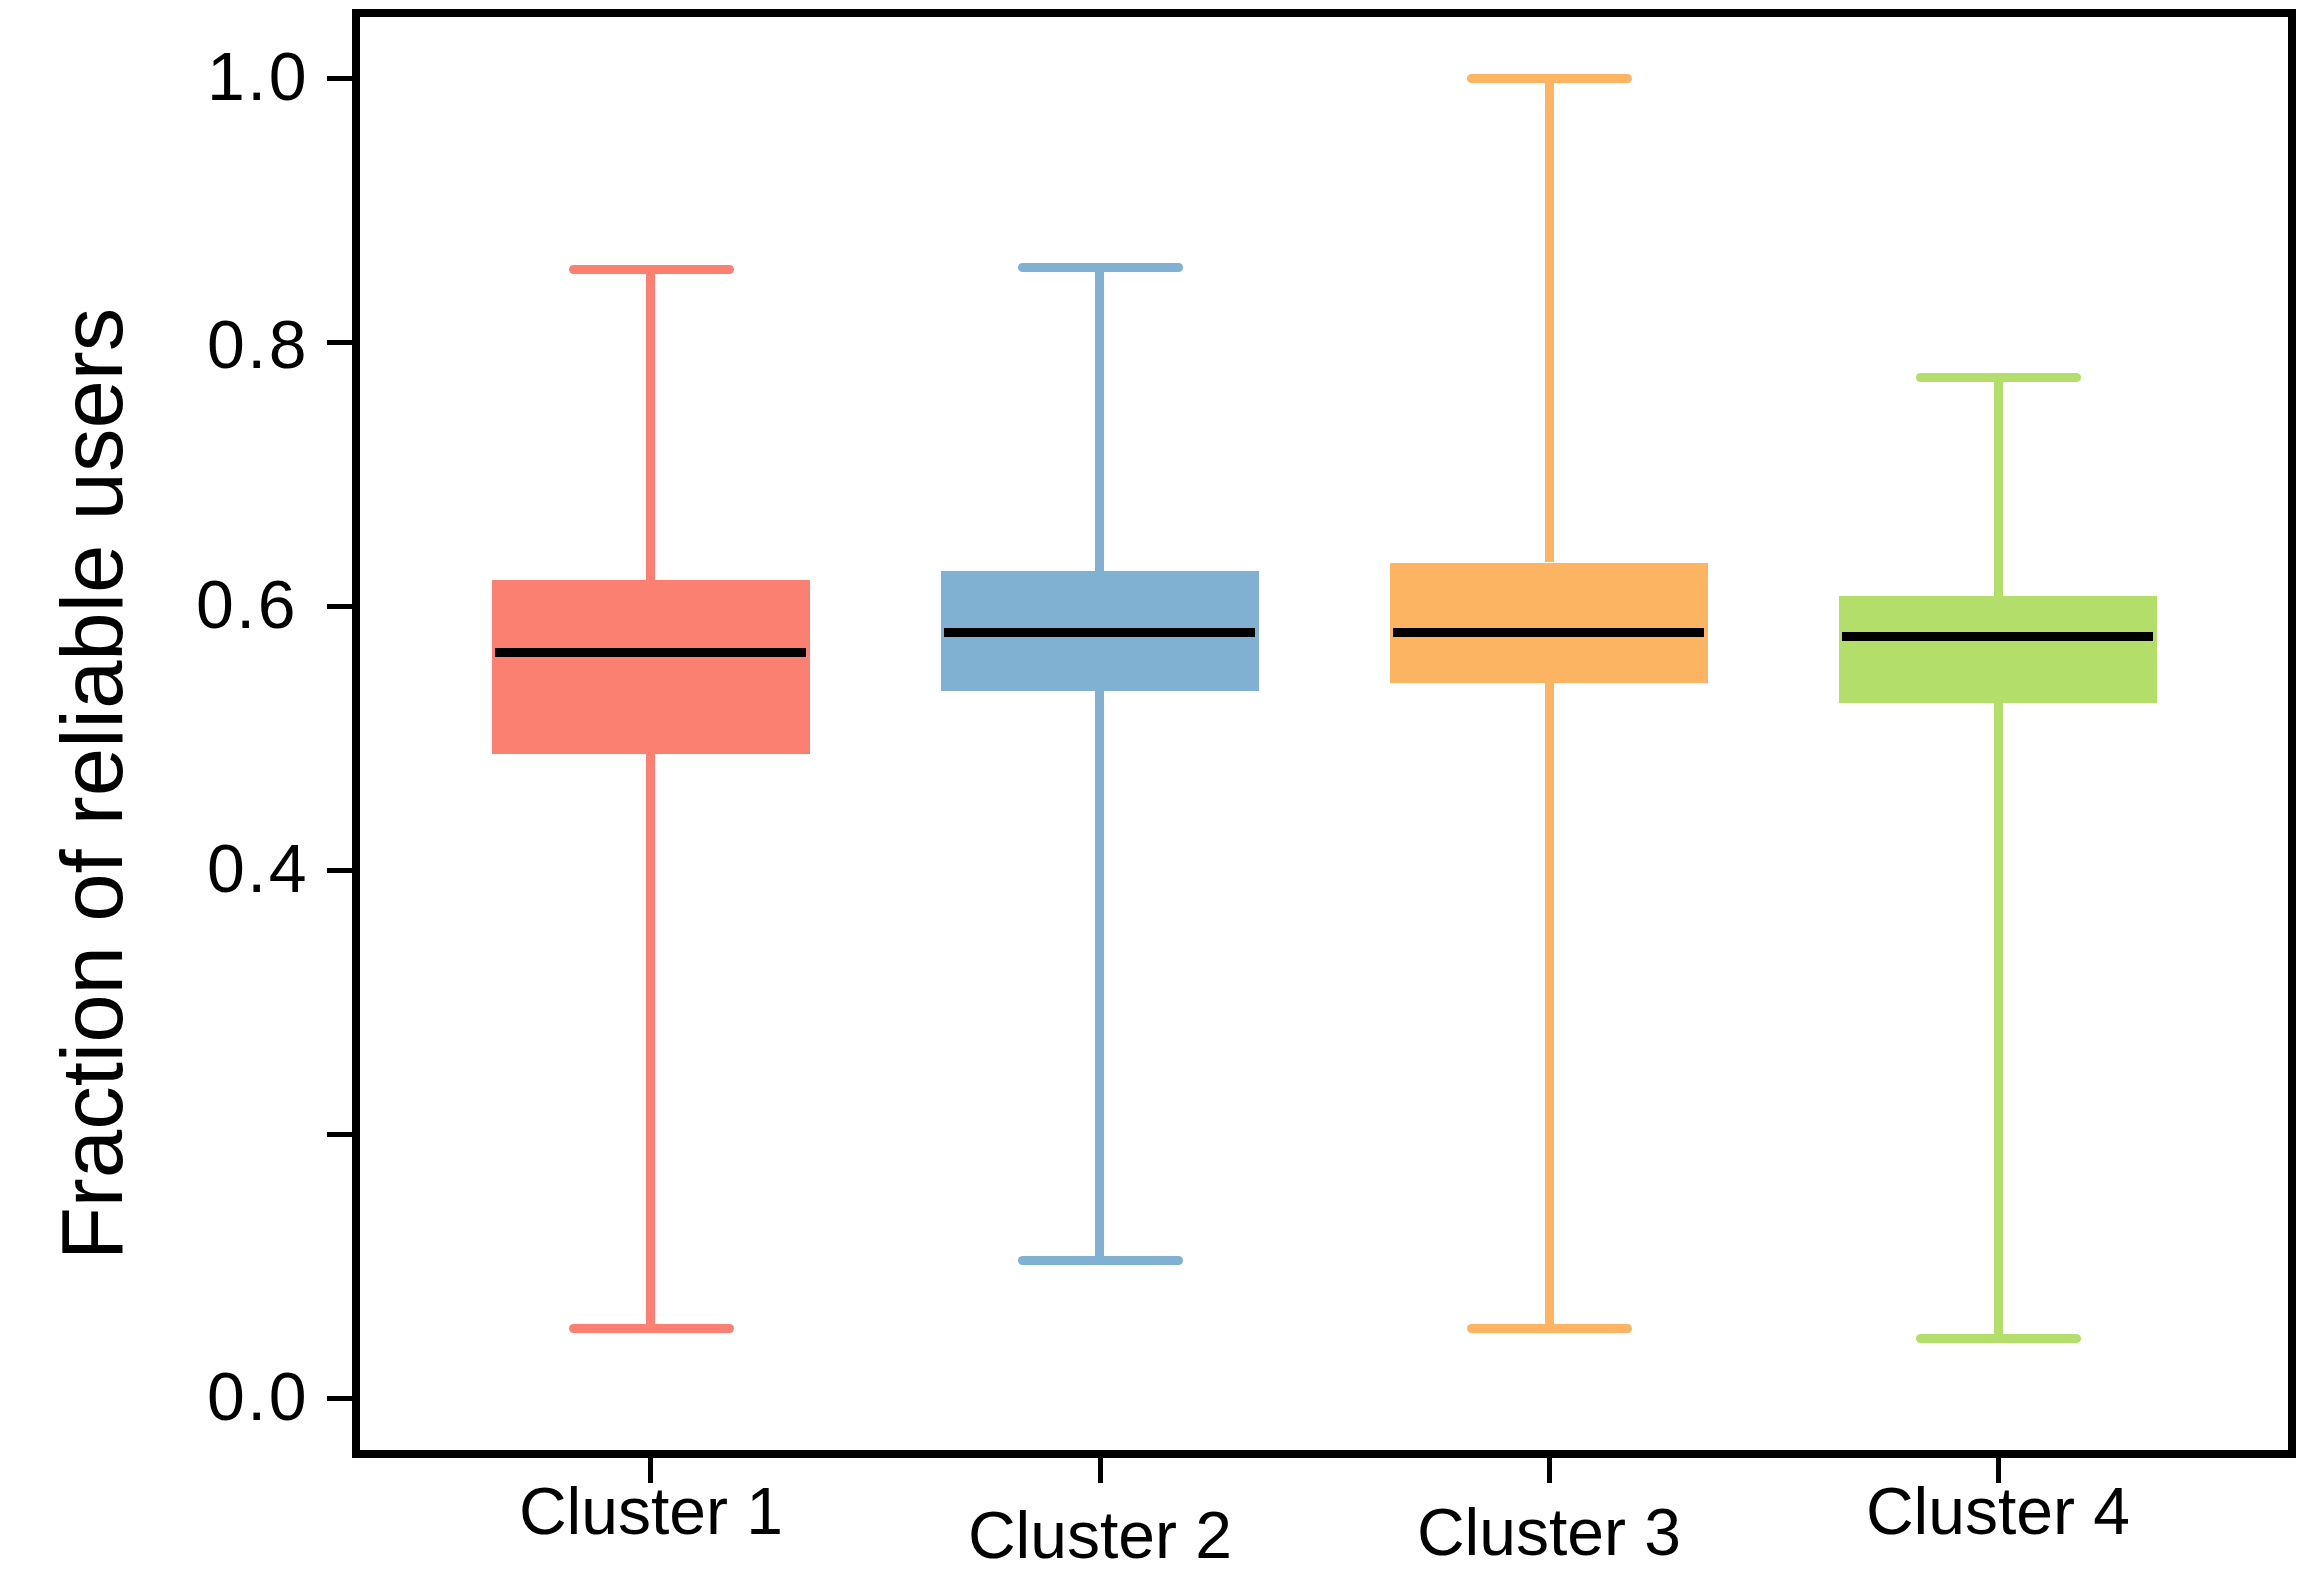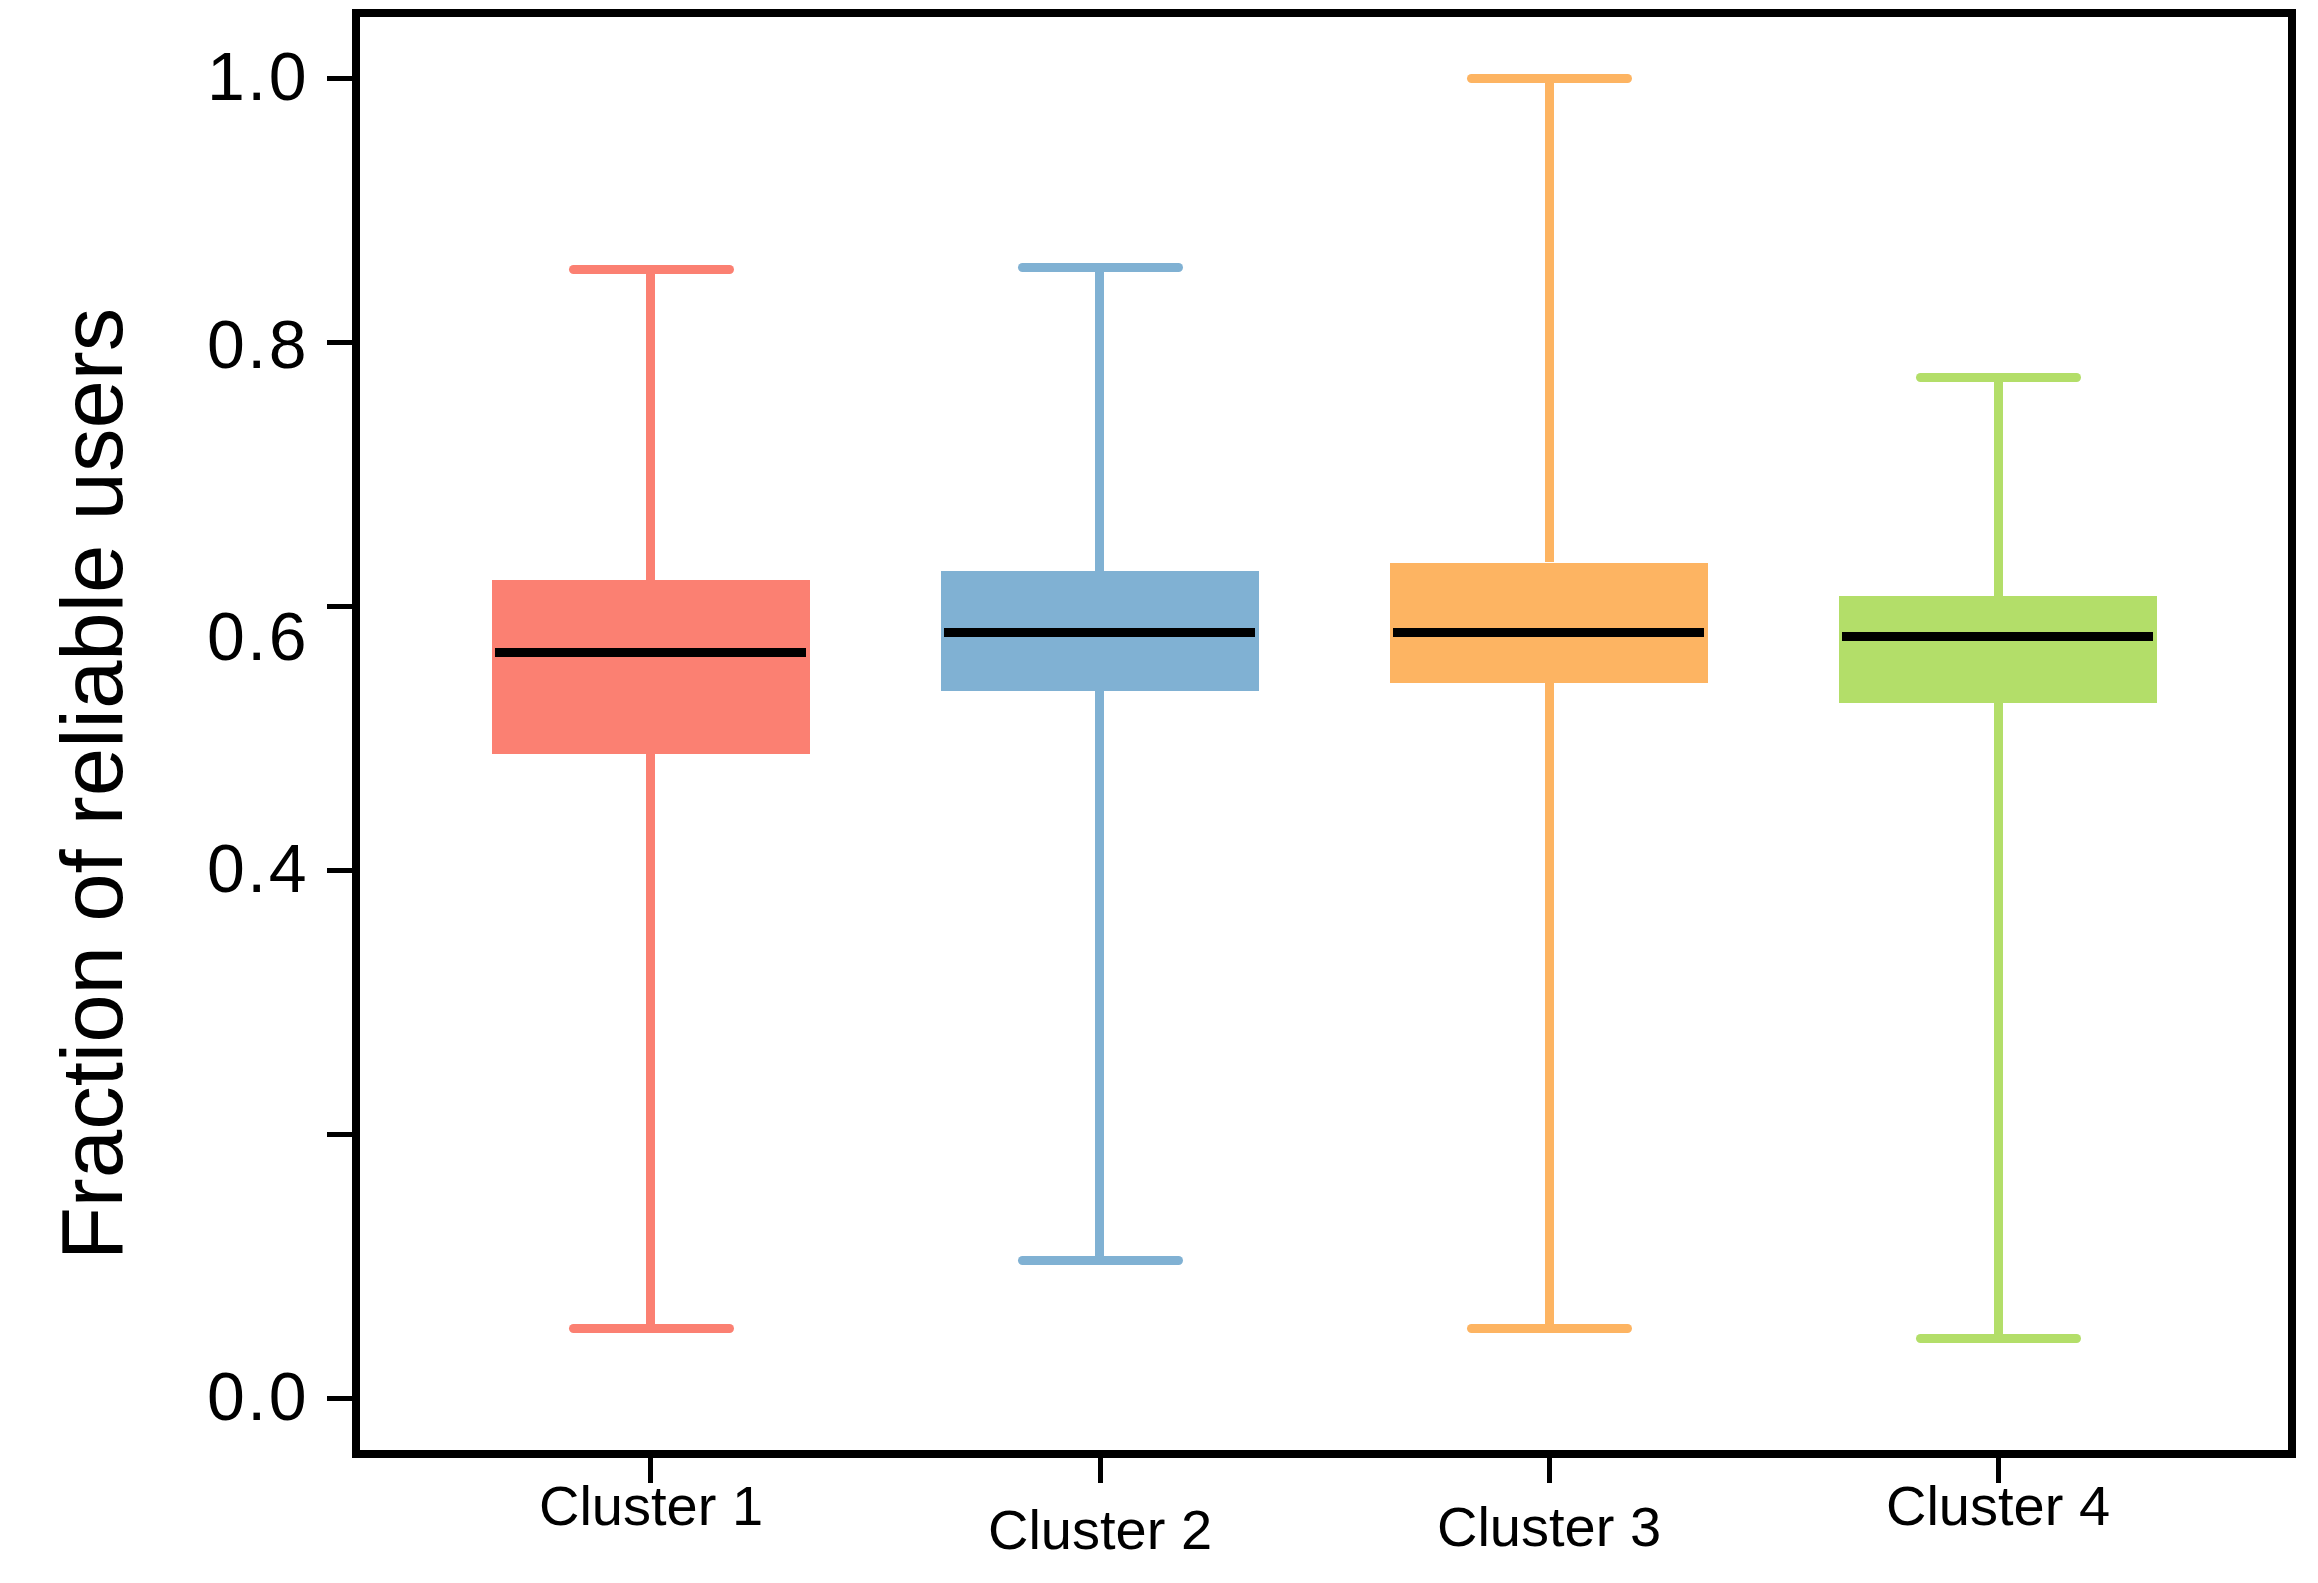--- a/index.html
+++ b/index.html
@@ -28,21 +28,21 @@
     position: absolute;
     transform: translateY(-52%);
     font-size: 68px;
     letter-spacing: 2.5px;
     white-space: nowrap;
     text-align: right;
   }
   .xtick-label {
     position: absolute;
     transform: translateX(-50%);
-    font-size: 56px;
+    font-size: 66px;
     white-space: nowrap;
   }
   .ylabel {
     position: absolute;
     font-size: 87px;
     white-space: nowrap;
     transform: translate(-50%, -50%) rotate(-90deg);
   }
   .box-rect, .stem, .cap, .median { position: absolute; }
   .cap { border-radius: 5px; }
@@ -53,21 +53,21 @@
 <div class="chart">
   <div class="panel" style="left:352px; top:9px; width:1944px; height:1449px;"></div>
   <div class="ylabel" style="left:92px; top:784px;">Fraction of reliable users</div>
   <div class="abs" id="plot-layer" style="left:0; top:0; width:2319px; height:1584px;">
       <div class="ytick-mark" style="left: 327px; top: 1396px; width: 25px; height: 5px;"></div>
       <div class="ytick-label" style="left: 115px; top: 1398px; width: 194px; text-align: right;">0.0</div>
       <div class="ytick-mark" style="left: 327px; top: 1132px; width: 25px; height: 5px;"></div>
       <div class="ytick-mark" style="left: 327px; top: 868px; width: 25px; height: 5px;"></div>
       <div class="ytick-label" style="left: 115px; top: 870px; width: 194px;">0.4</div>
       <div class="ytick-mark" style="left: 327px; top: 604px; width: 25px; height: 5px;"></div>
-      <div class="ytick-label" style="left: 115px; top: 606px; width: 194px; margin-top: 32px;">0.6</div>
+      <div class="ytick-label" style="left: 104px; top: 606px; width: 194px;">0.6</div>
       <div class="ytick-mark" style="left: 327px; top: 340px; width: 25px; height: 5px;"></div>
       <div class="ytick-label" style="left: 115px; top: 346px; width: 194px; text-align: right;">0.8</div>
       <div class="ytick-mark" style="left: 327px; top: 76px; width: 25px; height: 5px;"></div>
       <div class="ytick-label" style="left: 115px; top: 78px; width: 194px;">1.0</div>
       <div class="xtick-mark" style="left: 648px; top: 1458px; width: 5px; height: 25px;"></div>
       <div class="xtick-label" style="left: 651px; top: 1473px;">Cluster 1</div>
       <div class="xtick-mark" style="left: 1098px; top: 1458px; width: 5px; height: 25px;"></div>
       <div class="xtick-label" style="left: 1100px; top: 1473px; margin-top: 24px;">Cluster 2</div>
       <div class="xtick-mark" style="left: 1547px; top: 1458px; width: 5px; height: 25px;"></div>
       <div class="xtick-label" style="left: 1549px; top: 1473px; margin-top: 21px;">Cluster 3</div>

